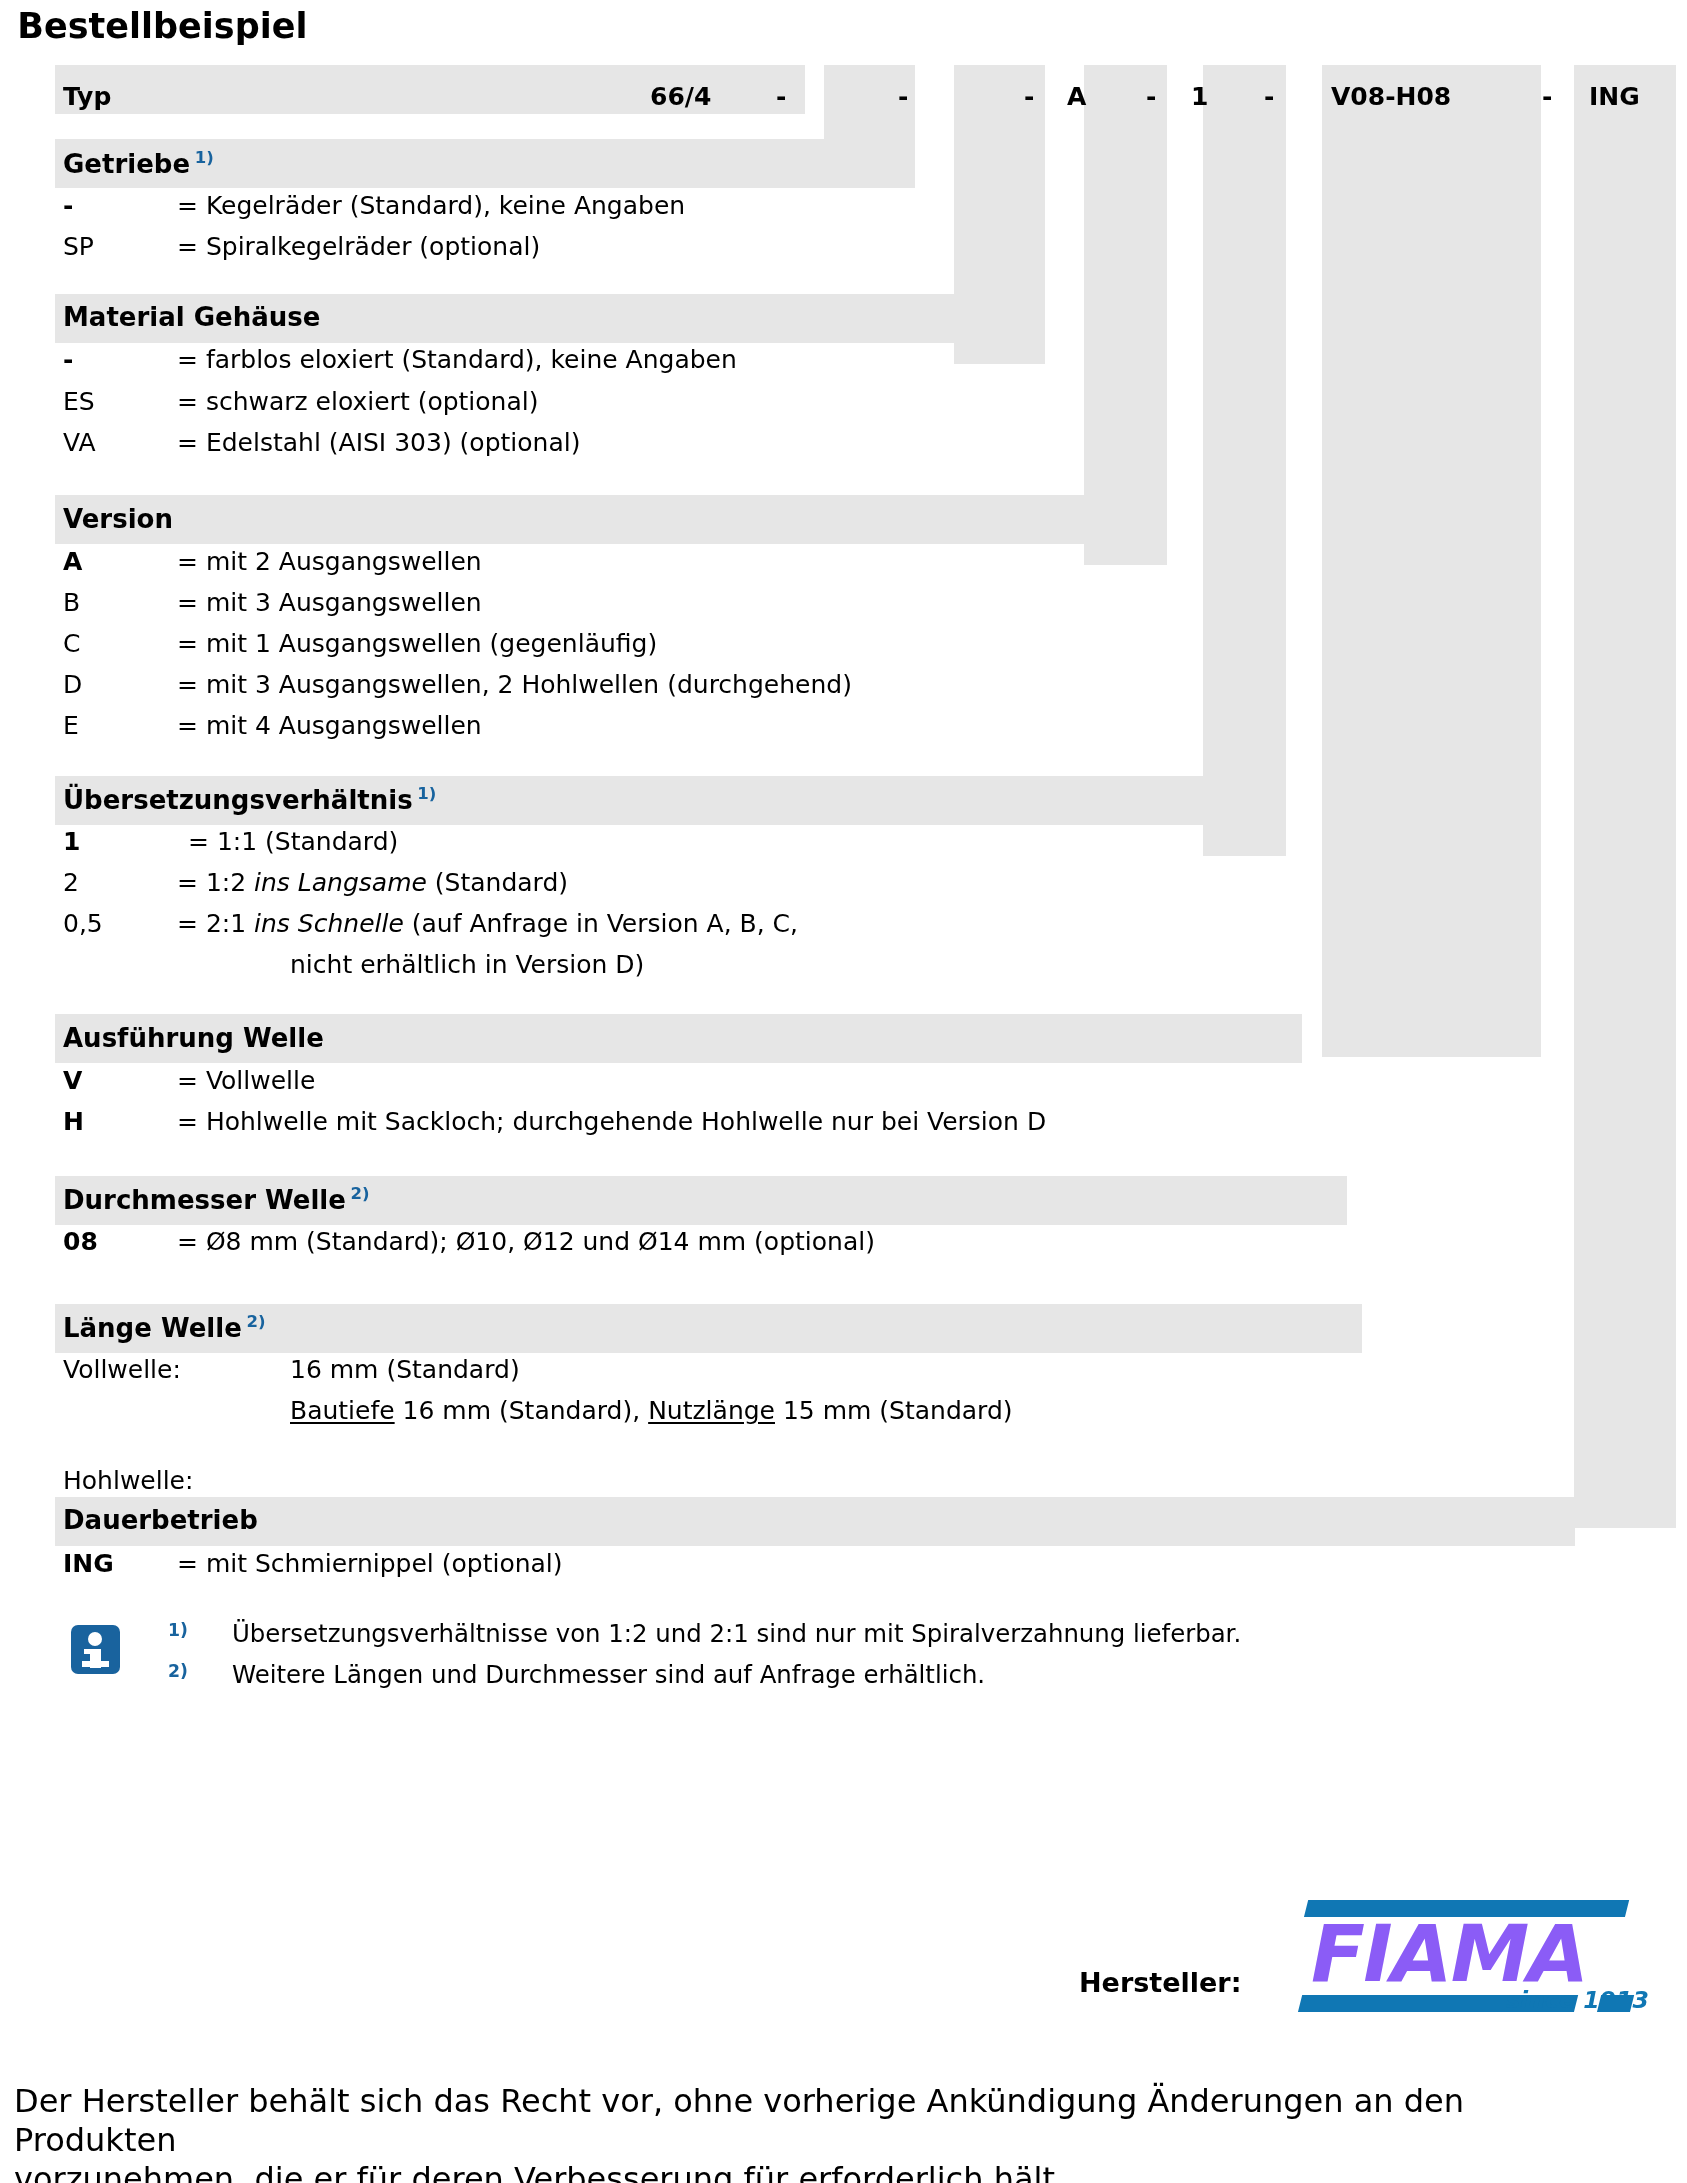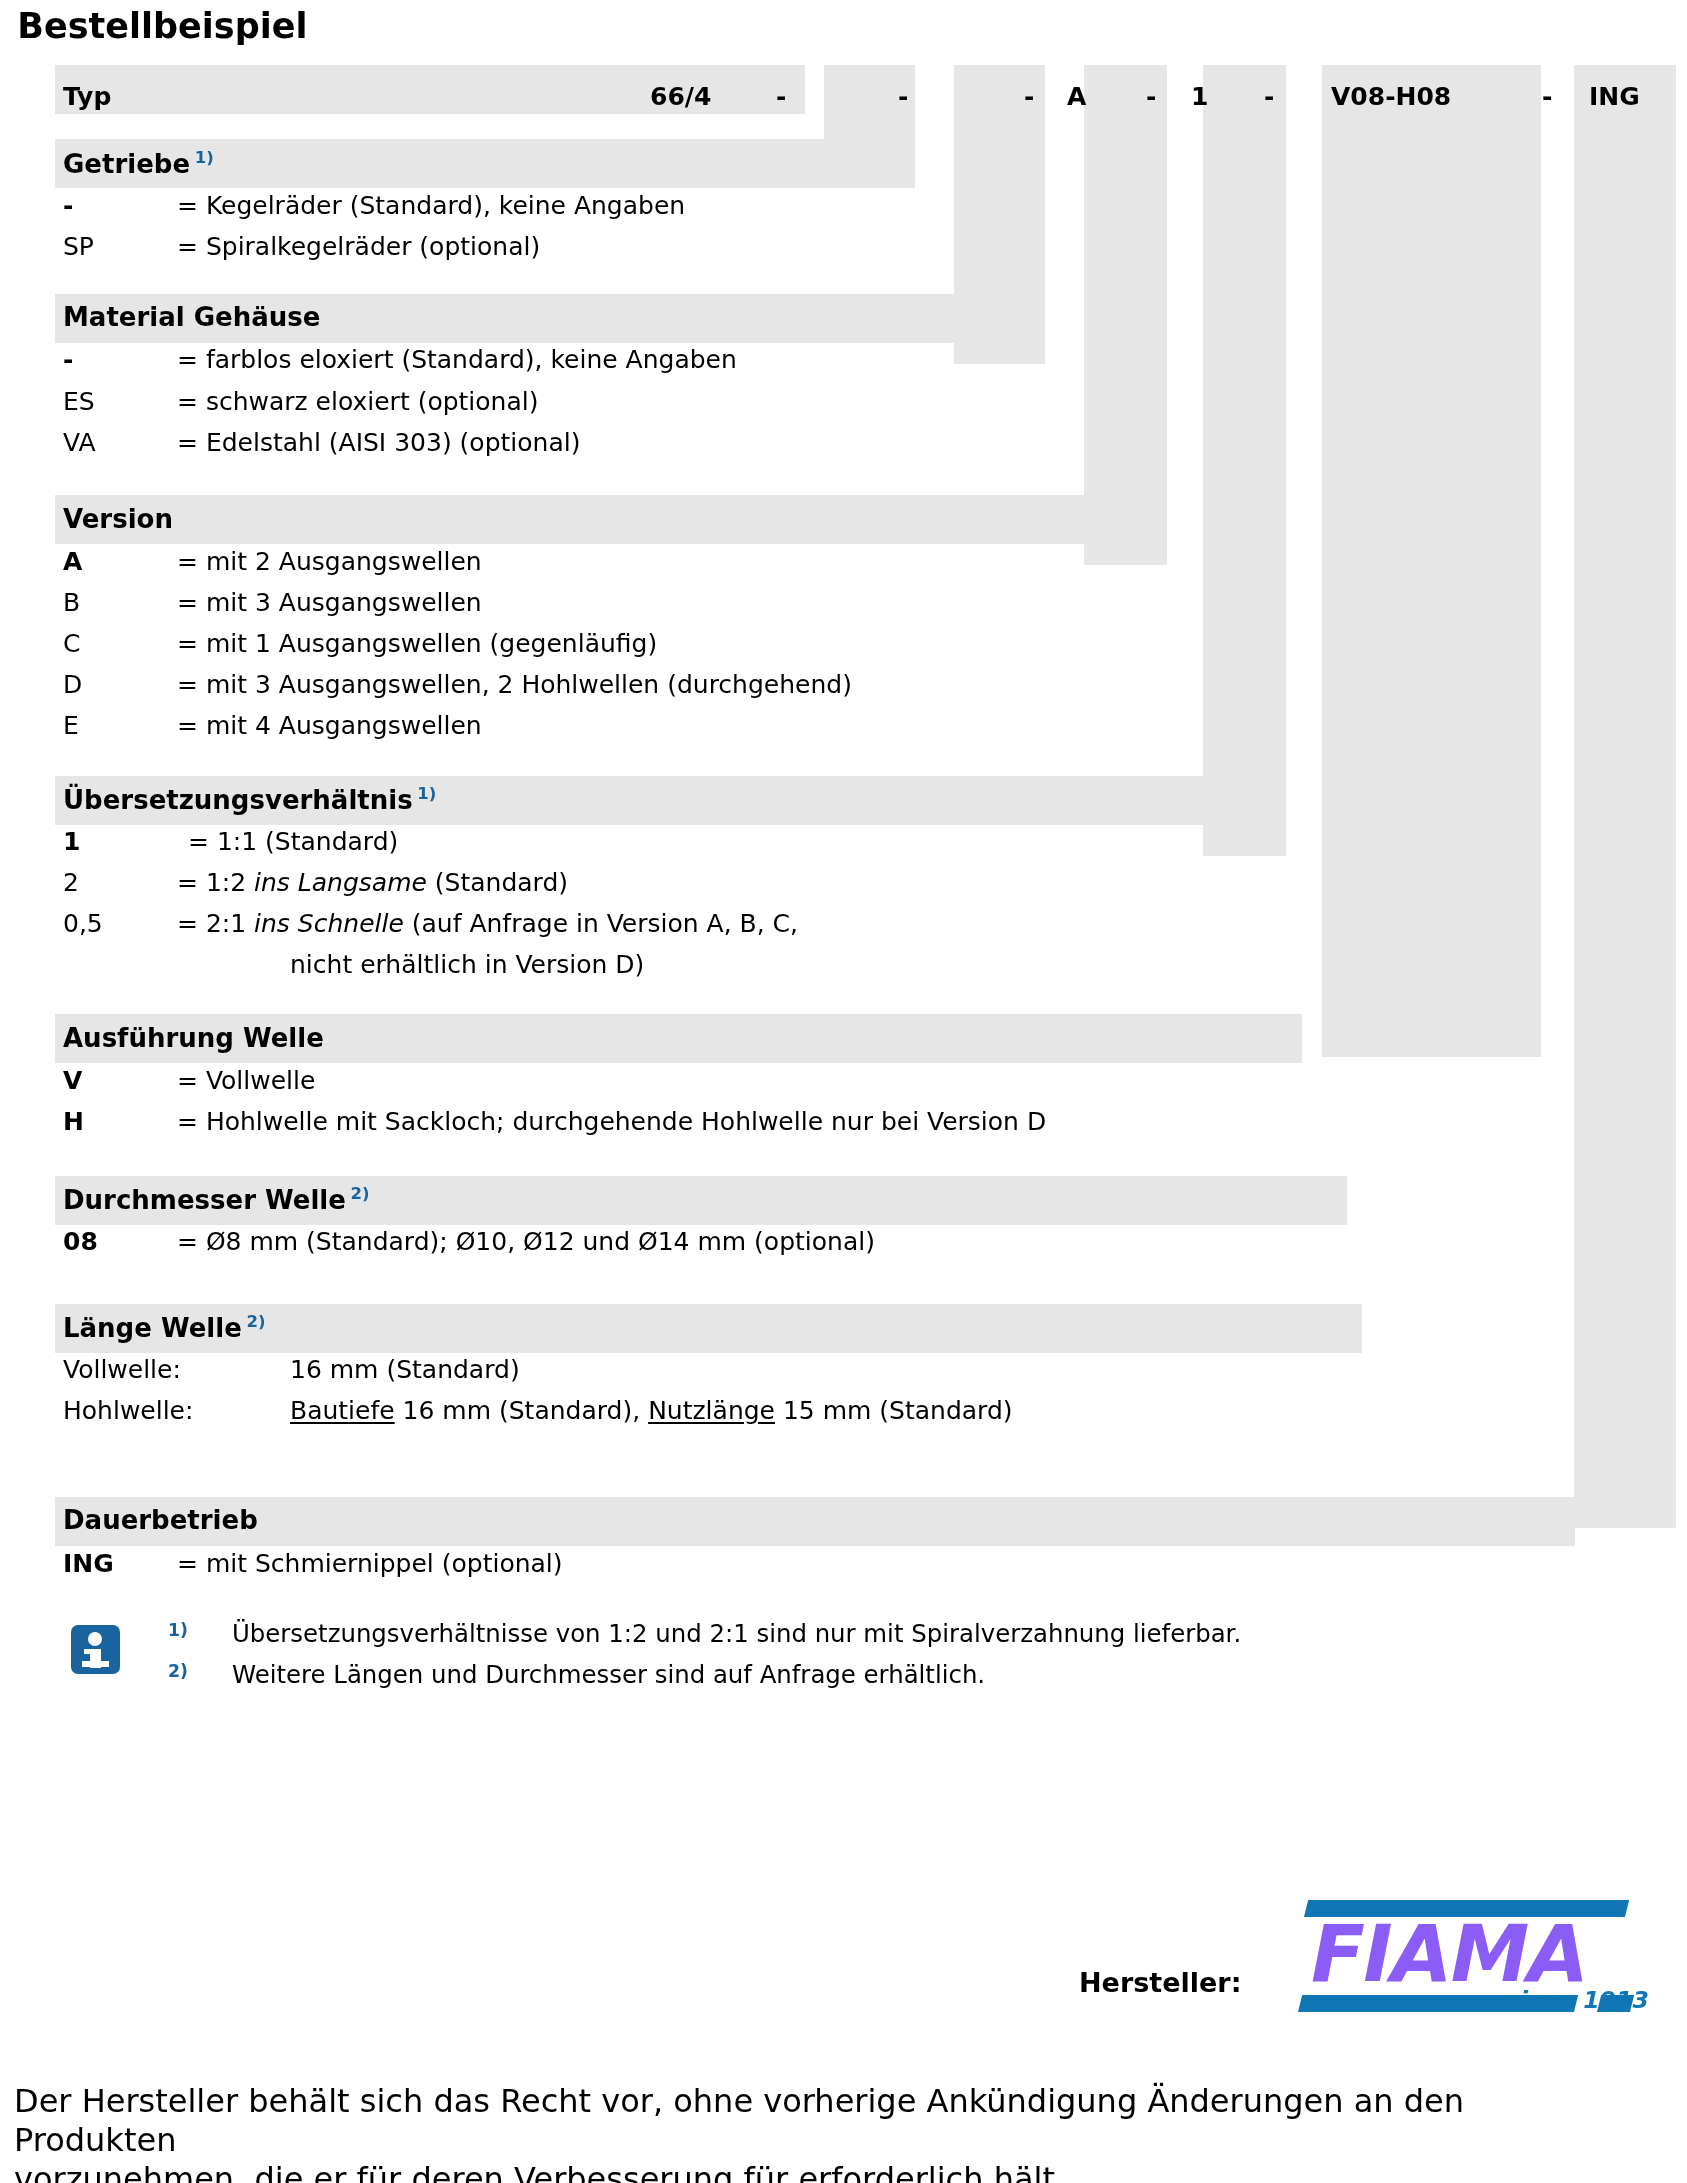--- a/index.html
+++ b/index.html
@@ -207,21 +207,21 @@
     <span>Durchmesser Welle</span><span class="sup">2)</span>
   </div>
   <div class="code b" style="left:63px;top:1229px;">08</div>
   <div class="desc" style="left:177px;top:1229px;">= Ø8 mm (Standard); Ø10, Ø12 und Ø14 mm (optional)</div>
 
   <div class="row sect-head" style="left:63px;top:1314px;">
     <span>Länge Welle</span><span class="sup">2)</span>
   </div>
   <div class="code" style="left:63px;top:1357px;">Vollwelle:</div>
   <div class="desc" style="left:290px;top:1357px;text-align:right;">16 mm (Standard)</div>
-  <div class="code" style="left:63px;top:1398px;">Hohlwelle:</div>
+  <div class="code" style="left:63px;top:1468px;">Hohlwelle:</div>
   <div class="desc" style="left:290px;top:1398px;">
     <span class="uline">Bautiefe</span><span> 16 mm (Standard), </span><span class="uline">Nutzlänge</span><span> 15 mm (Standard)</span>
   </div>
 
   <div class="row sect-head" style="left:63px;top:1507px;">
     <span>Dauerbetrieb</span>
   </div>
   <div class="code b" style="left:63px;top:1551px;">ING</div>
   <div class="desc" style="left:177px;top:1551px;">= mit Schmiernippel (optional)</div>
 

